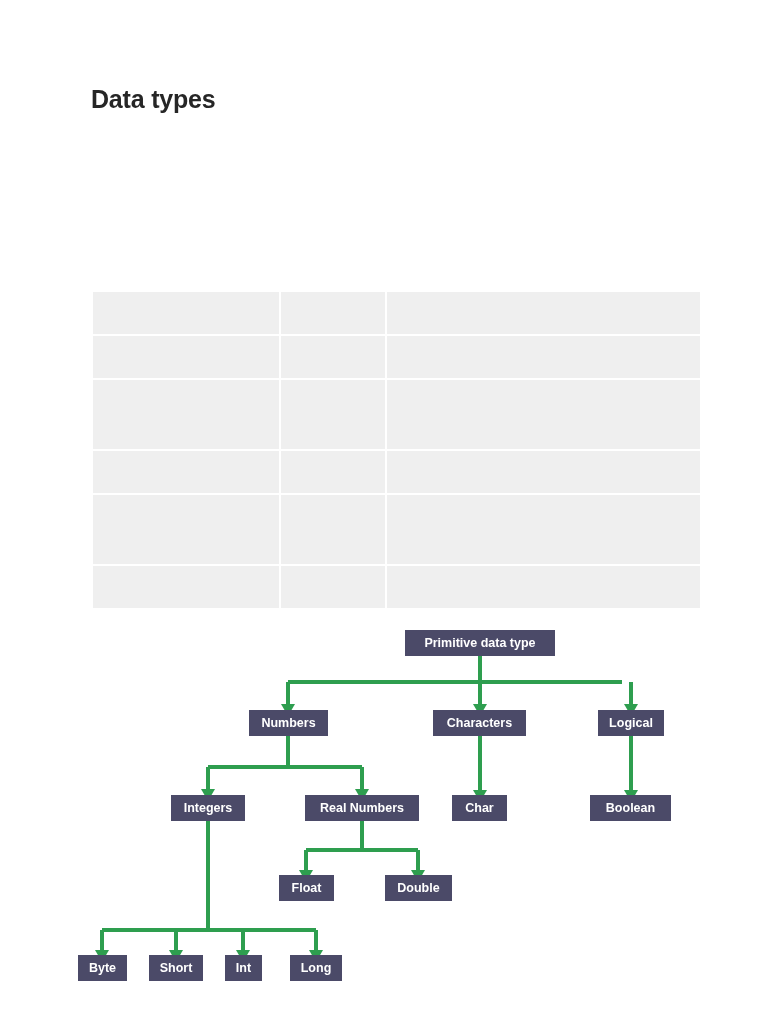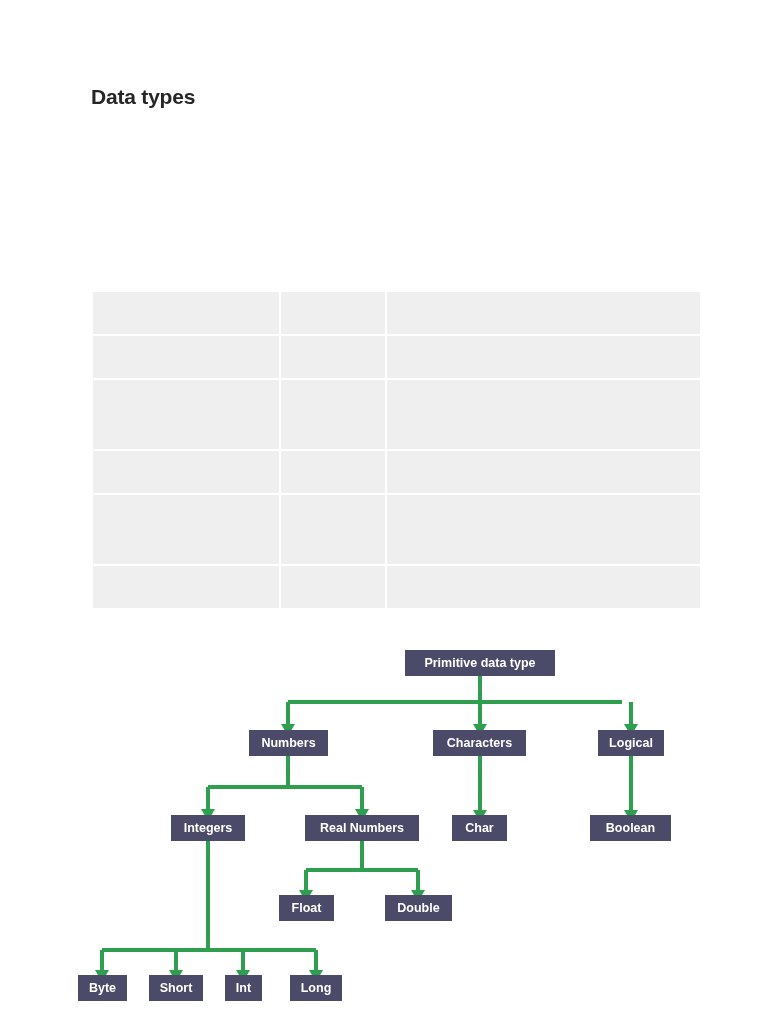--- a/index.html
+++ b/index.html
@@ -20,21 +20,21 @@
     position: absolute;
     inset: 0;
     background: #ffffff;
   }
 
   
   .page-title {
     position: absolute;
     left: 91px;
     top: 84px;
-    font-size: 21px;
+    font-size: 25px;
     font-weight: bold;
     color: #262626;
     letter-spacing: -0.2px;
     line-height: 1.2;
     margin: 0;
   }
 
   
   .data-table {
     position: absolute;
@@ -53,21 +53,21 @@
   .col-a { width: 186px; }
   .col-b { width: 104px; }
   .col-c { width: 313px; }
   .row-short td { height: 42px; }
   .row-tall  td { height: 69px; }
 
   
   .diagram {
     position: absolute;
     left: 0;
-    top: 632px;
+    top: 612px;
     width: 628px;
     height: 384px;
   }
   .diagram svg {
     display: block;
     width: 768px;
     height: 384px;
   }
   .node-box {
     fill: #4b4a68;

